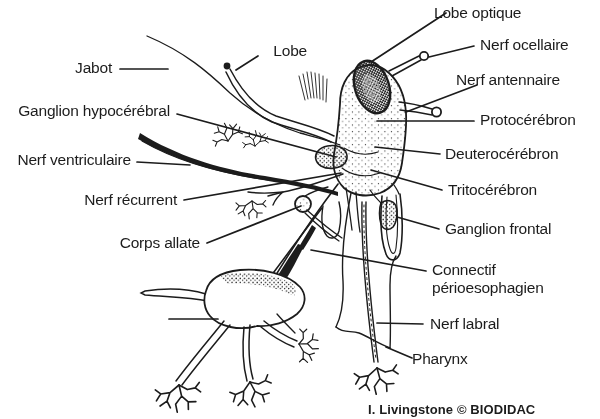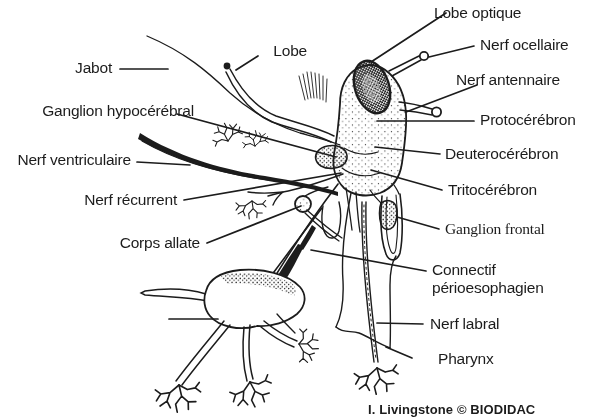--- a/index.html
+++ b/index.html
@@ -167,24 +167,24 @@
       </g>
   </svg>
 
   <div class="credit">I. Livingstone © BIODIDAC</div>
 <div class="anat-label" style="left: 434px; top: 4px;">Lobe optique</div>
     <div class="anat-label" style="left: 480px; top: 36px;">Nerf ocellaire</div>
     <div class="anat-label" style="left: 456px; top: 71px;">Nerf antennaire</div>
     <div class="anat-label" style="left: 480px; top: 111px;">Protocérébron</div>
     <div class="anat-label" style="left: 445px; top: 145px;">Deuterocérébron</div>
     <div class="anat-label" style="left: 448px; top: 181px;">Tritocérébron</div>
-    <div class="anat-label" style="left: 445px; top: 220px; font-family: Liberation Serif, serif;">Ganglion frontal</div>
+    <div class="anat-label" style="left: 445px; top: 220px;">Ganglion frontal</div>
     <div class="anat-label" style="left: 432px; top: 261px;">Connectif
 périoesophagien</div>
     <div class="anat-label" style="left: 430px; top: 315px;">Nerf labral</div>
-    <div class="anat-label" style="left: 438px; top: 350px;">Pharynx</div>
+    <div class="anat-label" style="left: 412px; top: 350px;">Pharynx</div>
     <div class="anat-label align-right" style="left: 112px; top: 59px;">Jabot</div>
     <div class="anat-label align-right" style="left: 307px; top: 42px;">Lobe</div>
-    <div class="anat-label align-right" style="left: 170px; top: 102px; margin-left: 24px;">Ganglion hypocérébral</div>
+    <div class="anat-label align-right" style="left: 170px; top: 102px;">Ganglion hypocérébral</div>
     <div class="anat-label align-right" style="left: 131px; top: 151px;">Nerf ventriculaire</div>
     <div class="anat-label align-right" style="left: 177px; top: 191px;">Nerf récurrent</div>
     <div class="anat-label align-right" style="left: 200px; top: 234px;">Corps allate</div>
   </div>
 
 </body></html>

